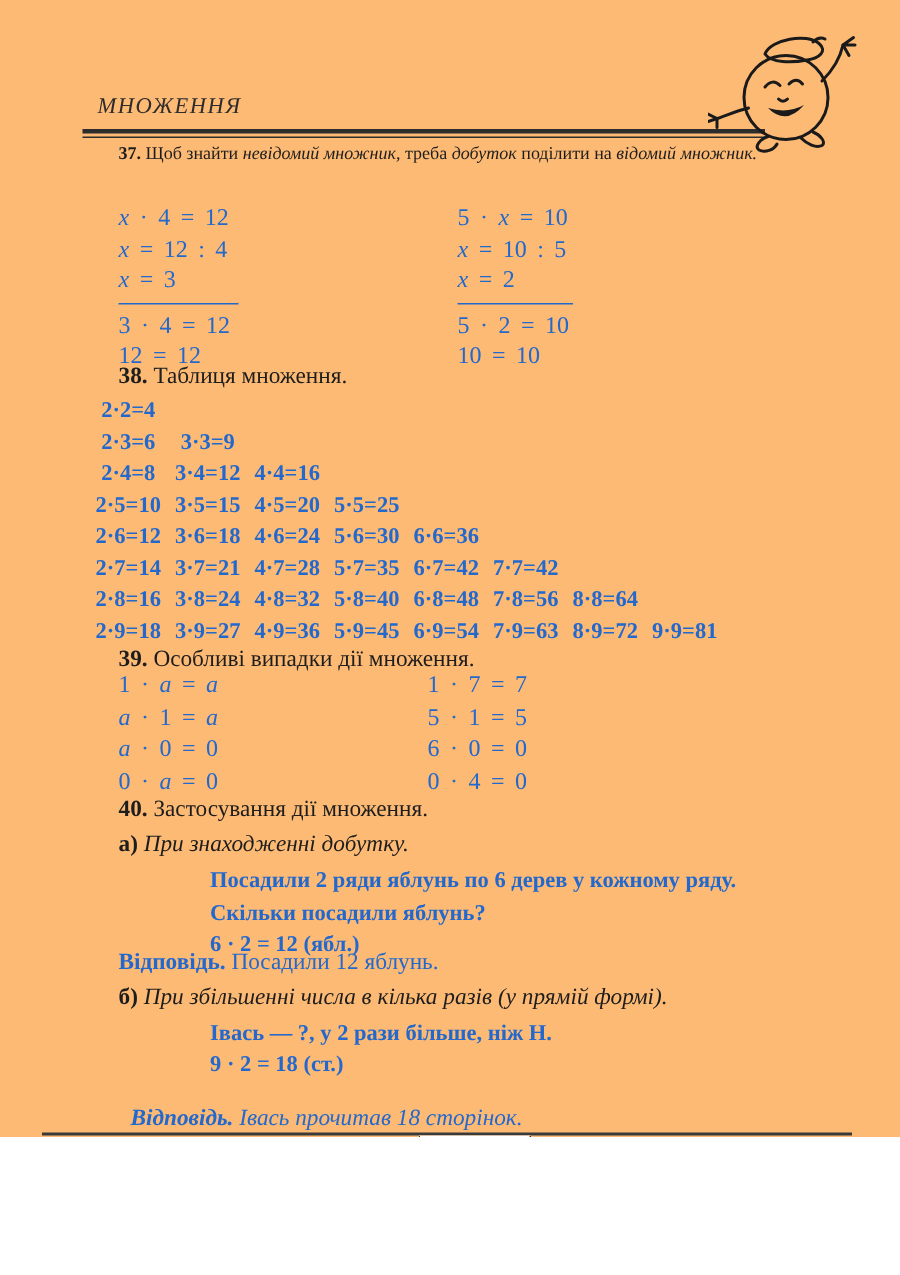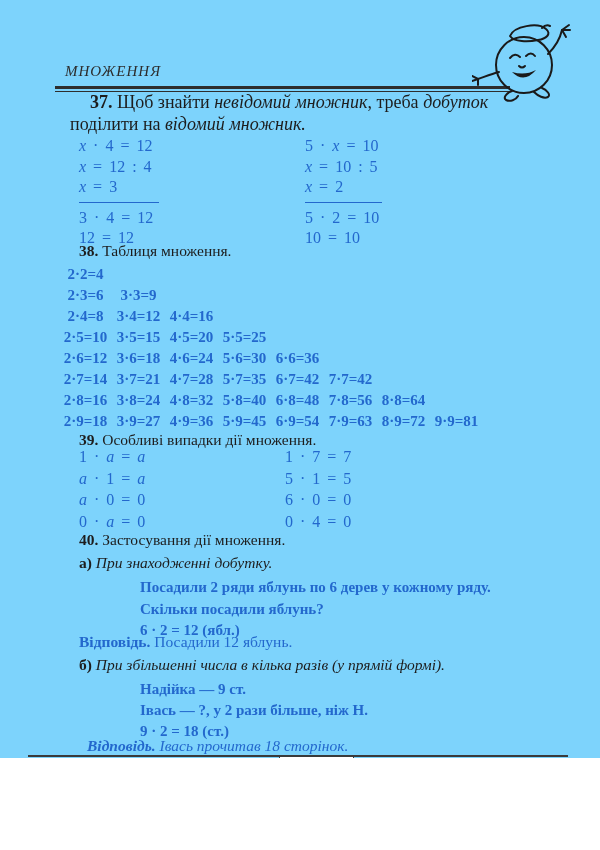--- a/index.html
+++ b/index.html
@@ -1,29 +1,29 @@
 <!DOCTYPE html>
 <html style="--blue: #2368cd; --ink: #1d1d1d;"><head>
 <meta charset="utf-8">
 <style>
   :root { --blue:#2368cd; --ink:#1d1d1d; }
   * { margin:0; padding:0; box-sizing:border-box; }
   body { background:#fff; }
   .page {
-    position:relative; width:600px; height:758px; background:#7dd3fc;
+    position:relative; width:600px; height:758px; background:#fdba74;
     font-family:"Liberation Serif","DejaVu Serif",serif; color:var(--ink);
     overflow:hidden;
   }
   .abs { position:absolute; }
   .header-title { left:65px; top:63px; font-style:italic; font-size:15px;
     letter-spacing:1px; color:#2c2c2c; }
   .rule-thick { left:55px; top:86px; width:455px; height:3px; background:#2d2d2d; }
   .rule-thin  { left:55px; top:91px; width:455px; height:1px; background:#2d2d2d; }
 
-  .para { left:70px; top:92px; width:486px; font-size:18px; line-height:21.5px;
+  .para { left:59px; top:92px; width:486px; font-size:12px; line-height:21.5px;
     text-indent:20px; }
   .num { font-weight:700; }
   .it { font-style:italic; }
 
   .eq-col { font-size:16px; line-height:20.5px; color:var(--blue); word-spacing:3px; }
   .eq-col i { font-style:italic; }
   .eq-divider { width:80px; border:none; border-top:1.5px solid var(--blue);
     margin:4px 0 5px 0; }
 
   .sec-head { font-size:15.5px; white-space:nowrap; }
@@ -187,21 +187,20 @@
     <div>6 · 2 = 12 (ябл.)</div>
   </div>
   <div class="abs answer" style="left:79px; top:633px;">
     <span class="lbl">Відповідь.</span><span> Посадили 12 яблунь.</span>
   </div>
 
   <div class="abs case-line" style="left:79px; top:656px;">
     <span class="case-label">б) </span><span class="case-text">При збільшенні числа в кілька разів (у прямій формі).</span>
   </div>
   <div class="abs blue-block" style="left:140px; top:679px; line-height:21px;">
-    <div>Надійка — 9 ст.</div>
     <div>Івась — ?, у 2 рази більше, ніж Н.</div>
     <div>9 · 2 = 18 (ст.)</div>
   </div>
   <div class="abs answer italic" style="left:87px; top:737px;">
     <span class="lbl">Відповідь.</span><span> Івась прочитав 18 сторінок.</span>
   </div>
 
   <div class="abs footer-thick"></div>
   <div class="abs footer-thin"></div>
   <div class="abs page-tab">

